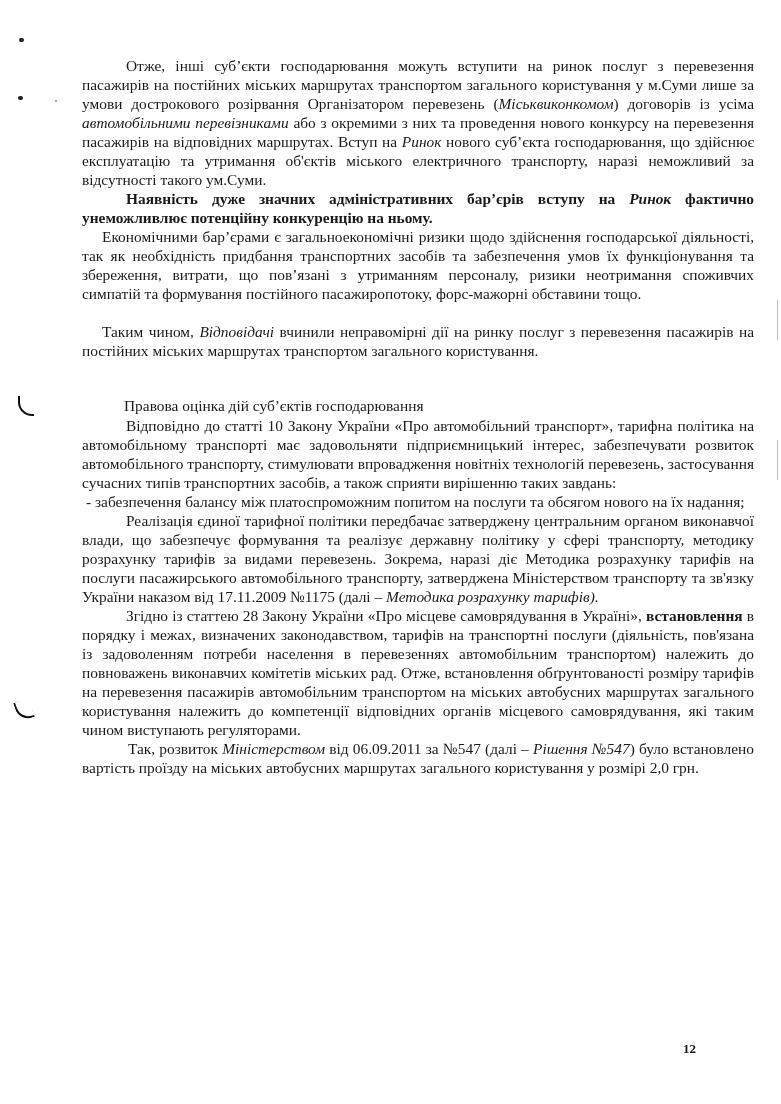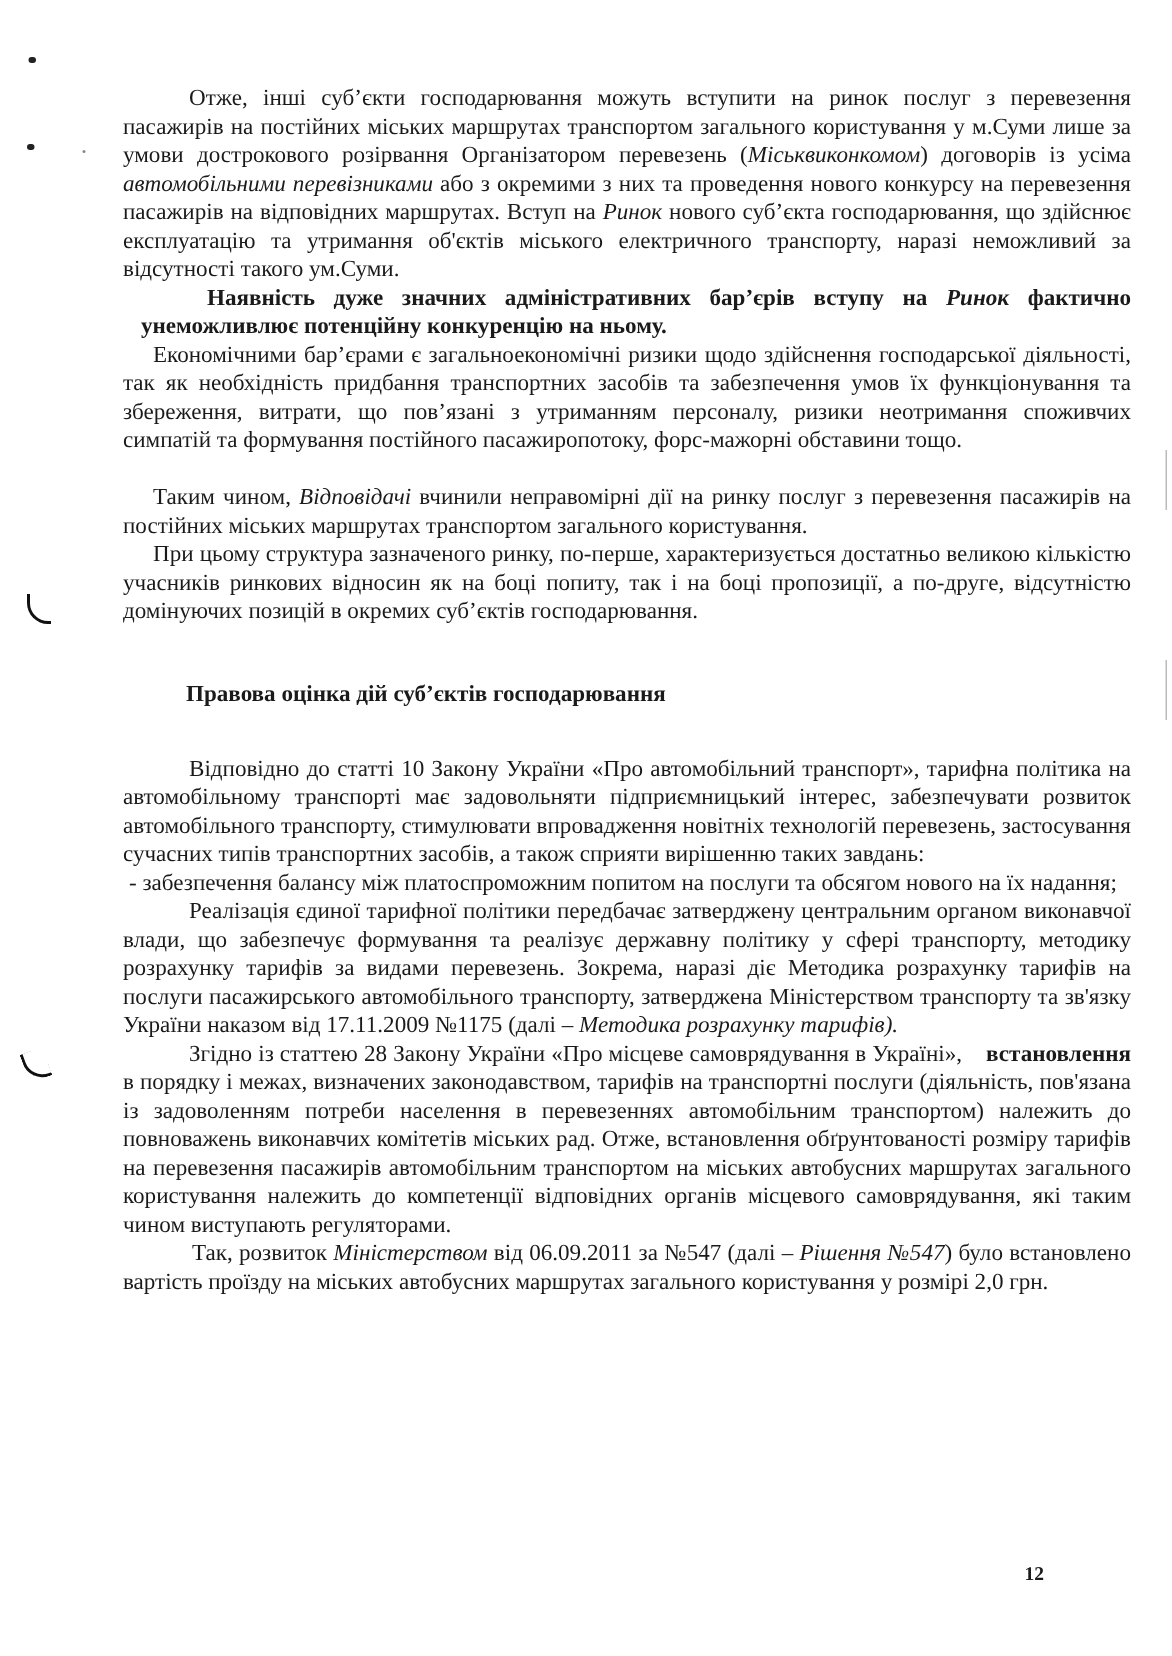--- a/index.html
+++ b/index.html
@@ -13,23 +13,23 @@
     position: absolute; left: 82px; top: 56px; width: 672px;
     font-size: 15.4px; line-height: 19px; text-align: justify;
   }
   .p { margin: 0; }
   .indent { text-indent: 44px; }
   .indent-sm { text-indent: 20px; }
   .indent-lg { text-indent: 46px; }
   .bullet { text-indent: 4px; }
   .bullet2 { text-indent: 10px; }
   .gap-md { margin-top: 19px; }
-  .bold { font-weight: bold; margin-left: 12px; }
+  .bold { font-weight: bold; }
   .it { font-style: italic; }
-  .heading { font-weight: bold; margin-left: 42px; margin-top: 36px; margin-bottom: 31px; }
+  .heading { font-weight: normal; margin-left: 42px; margin-top: 36px; margin-bottom: 1px; }
   .page-number {
     position: absolute; left: 683px; top: 1041px;
     font-family: "Liberation Serif", serif; font-weight: bold; font-size: 13px;
   }
   .mark { position: absolute; }
   .mark-c {
     width: 14px; height: 18px; border: 2.5px solid #111; border-right: none; border-top: none;
     border-radius: 0 0 0 14px;
   }
   .dot { width: 5px; height: 4px; background: #222; border-radius: 2px; }
@@ -52,21 +52,20 @@
   <div class="content">
 
     <p class="p indent"><span>Отже,  інші суб’єкти господарювання можуть вступити на  ринок послуг   з перевезення пасажирів на постійних міських  маршрутах транспортом загального користування у м.Суми лише за умови дострокового розірвання Організатором перевезень (</span><span class="it">Міськвиконкомом</span><span>) договорів із усіма </span><span class="it">автомобільними  перевізниками</span><span> або з окремими з них та проведення нового конкурсу на перевезення пасажирів на відповідних   маршрутах. Вступ на </span><span class="it">Ринок</span><span> нового суб’єкта господарювання, що здійснює експлуатацію та утримання об'єктів міського електричного транспорту, наразі неможливий за відсутності такого ум.Суми.</span></p>
 
     <p class="p indent bold"><span>Наявність дуже значних адміністративних бар’єрів   вступу на </span><span class="it">Ринок</span><span> фактично унеможливлює потенційну конкуренцію на ньому.</span></p>
 
     <p class="p indent-sm">Економічними бар’єрами є загальноекономічні ризики  щодо здійснення господарської діяльності, так як необхідність придбання транспортних засобів  та забезпечення умов їх функціонування  та збереження, витрати, що пов’язані з утриманням персоналу, ризики неотримання споживчих симпатій та формування постійного пасажиропотоку, форс-мажорні обставини тощо.</p>
 
     <p class="p indent-sm gap-md"><span>Таким чином,  </span><span class="it">Відповідачі</span><span> вчинили неправомірні дії на ринку послуг з перевезення пасажирів на постійних міських  маршрутах транспортом загального користування.</span></p>
 
-    <p class="p indent-sm">При цьому структура зазначеного ринку, по-перше, характеризується достатньо великою кількістю учасників ринкових відносин як на боці попиту, так і на боці пропозиції, а по-друге, відсутністю домінуючих позицій в окремих суб’єктів господарювання.</p>
 
     <p class="p heading">Правова оцінка дій суб’єктів господарювання</p>
 
     <p class="p indent">Відповідно до статті 10 Закону України «Про автомобільний транспорт», тарифна політика на автомобільному транспорті має задовольняти   підприємницький   інтерес, забезпечувати   розвиток автомобільного транспорту, стимулювати впровадження новітніх технологій  перевезень,  застосування сучасних типів транспортних засобів, а також сприяти вирішенню таких завдань:</p>
 
     <p class="p bullet">- забезпечення балансу між платоспроможним попитом  на  послуги та обсягом нового на їх надання;</p>
 
     <p class="p indent"><span>Реалізація єдиної тарифної  політики  передбачає  затверджену центральним органом виконавчої влади, що забезпечує формування та реалізує державну політику у сфері транспорту, методику розрахунку тарифів за видами перевезень. Зокрема, наразі діє Методика розрахунку тарифів на послуги пасажирського автомобільного транспорту, затверджена Міністерством транспорту та зв'язку України наказом від 17.11.2009 №1175 (далі – </span><span class="it">Методика розрахунку тарифів</span><span class="it">).</span></p>
 
     <p class="p indent"><span>Згідно із статтею 28 Закону України «Про місцеве самоврядування  в Україні», </span><span class="bold">встановлення</span><span> в порядку і межах, визначених законодавством, тарифів  на транспортні послуги (діяльність, пов'язана із задоволенням  потреби  населення  в   перевезеннях   автомобільним транспортом) належить  до повноважень виконавчих комітетів міських рад. Отже, встановлення обґрунтованості розміру тарифів на перевезення пасажирів автомобільним транспортом на міських автобусних маршрутах загального користування  належить до компетенції  відповідних органів місцевого самоврядування, які таким чином  виступають регуляторами.</span></p>

